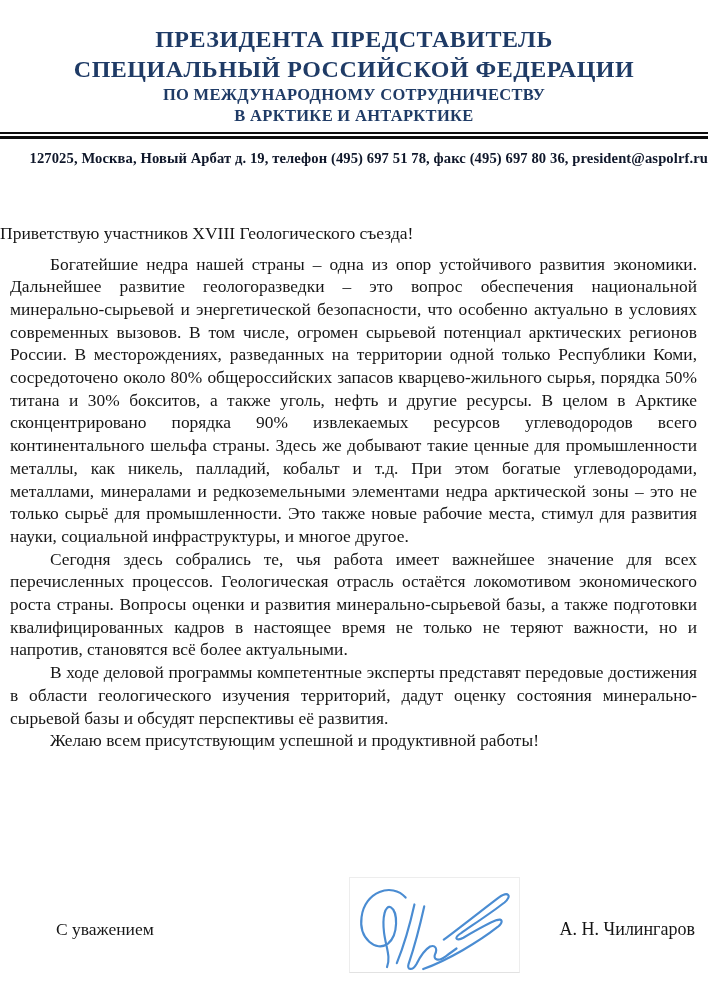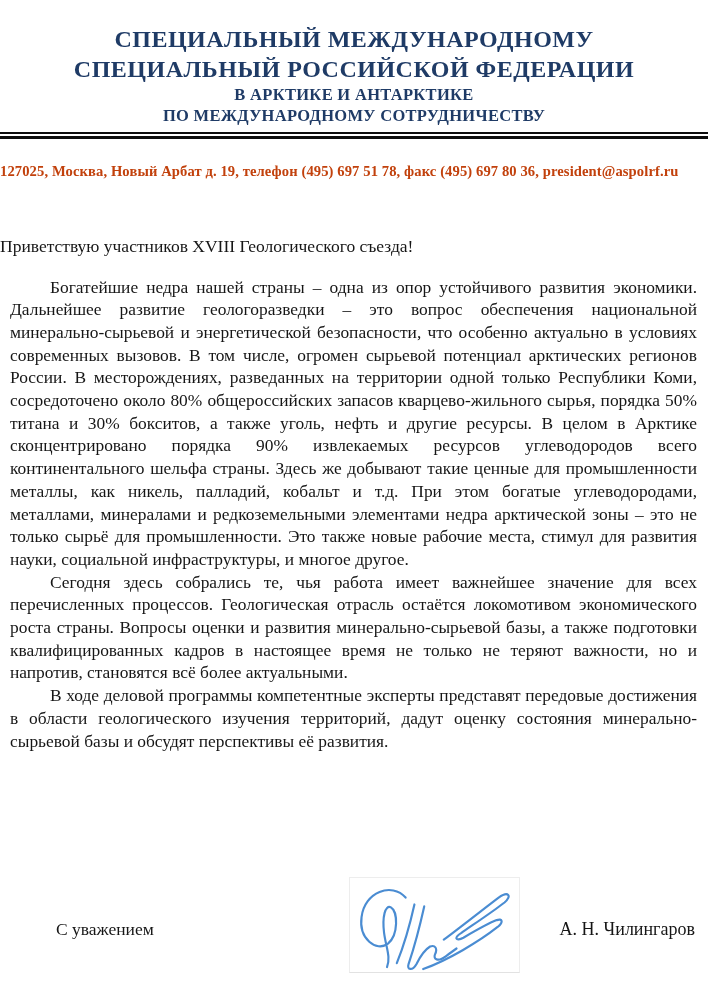--- a/index.html
+++ b/index.html
@@ -17,34 +17,34 @@
   .lh-big   { font-size: 24px; font-weight: bold; line-height: 30px; letter-spacing: 0.5px; }
   .lh-small { font-size: 16.5px; font-weight: bold; line-height: 21px; letter-spacing: 0.3px; }
   .double-rule {
     margin-top: 6px;
     height: 1.5px;                 
     border-top: 2.5px solid #0d0d0d;
     border-bottom: 3.5px solid #0d0d0d;
     width: 100%;
   }
   .contact-line {
-    margin-top: 24px;
-    text-align: left;
-    color: #c2410c;
+    margin-top: 11px;
+    text-align: right;
+    color: #0f172a;
     font-weight: bold;
     font-size: 14.6px;
     letter-spacing: 0.1px;
   }
   
   .salutation {
     margin-top: 56px;
     font-size: 17.5px;
     color: #161616;
   }
-  .body-text { margin: 19px 11px 0 10px; }
+  .body-text { margin: 9px 11px 0 10px; }
   .body-text p {
     margin: 0;
     font-size: 17.4px;
     line-height: 22.7px;
     text-align: justify;
     text-indent: 40px;
     color: #161616;
   }
   
   .closing {
@@ -73,36 +73,37 @@
     box-sizing: border-box;
   }
   .sig-box svg { display: block; width: 100%; height: 100%; }
 </style>
 </head>
 <body>
 
 <div class="page">
 
   <div class="letterhead">
-    <div class="lh-big">СПЕЦИАЛЬНЫЙ МЕЖДУНАРОДНОМУ</div>
+    <div class="lh-big">ПРЕЗИДЕНТА ПРЕДСТАВИТЕЛЬ</div>
     <div class="lh-big">СПЕЦИАЛЬНЫЙ РОССИЙСКОЙ ФЕДЕРАЦИИ</div>
+    <div class="lh-small">ПО МЕЖДУНАРОДНОМУ СОТРУДНИЧЕСТВУ</div>
     <div class="lh-small">В АРКТИКЕ И АНТАРКТИКЕ</div>
-    <div class="lh-small">ПО МЕЖДУНАРОДНОМУ СОТРУДНИЧЕСТВУ</div>
   </div>
 
   <div class="double-rule"></div>
 
   <div class="contact-line">127025, Москва, Новый Арбат д. 19, телефон (495) 697 51 78, факс (495) 697 80 36, president@aspolrf.ru</div>
 
   <div class="salutation">Приветствую участников XVIII Геологического съезда!</div>
 
   <div class="body-text">
     <p>Богатейшие недра нашей страны – одна из опор устойчивого развития экономики. Дальнейшее развитие геологоразведки – это вопрос обеспечения национальной минерально-сырьевой и энергетической безопасности, что особенно актуально в условиях современных вызовов. В том числе, огромен сырьевой потенциал арктических регионов России. В месторождениях, разведанных на территории одной только Республики Коми, сосредоточено около 80% общероссийских запасов кварцево-жильного сырья, порядка 50% титана и 30% бокситов, а также уголь, нефть и другие ресурсы. В целом в Арктике сконцентрировано порядка 90% извлекаемых ресурсов углеводородов всего континентального шельфа страны. Здесь же добывают такие ценные для промышленности металлы, как никель, палладий, кобальт и т.д. При этом богатые углеводородами, металлами, минералами и редкоземельными элементами недра арктической зоны – это не только сырьё для промышленности. Это также новые рабочие места, стимул для развития науки, социальной инфраструктуры, и многое другое.</p>
     <p>Сегодня здесь собрались те, чья работа имеет важнейшее значение для всех перечисленных процессов. Геологическая отрасль остаётся локомотивом экономического роста страны. Вопросы оценки и развития минерально-сырьевой базы, а также подготовки квалифицированных кадров в настоящее время не только не теряют важности, но и напротив, становятся всё более актуальными.</p>
     <p>В ходе деловой программы компетентные эксперты представят передовые достижения в области геологического изучения территорий, дадут оценку состояния минерально-сырьевой базы и обсудят перспективы её развития.</p>
+    <p>Желаю всем присутствующим успешной и продуктивной работы!</p>
   </div>
 
   <div class="closing">С уважением</div>
 
   <div class="sig-box">
     <svg viewBox="0 0 171 96" xmlns="http://www.w3.org/2000/svg">
       <g fill="none" stroke="#4a8cd2" stroke-width="2.2" stroke-linecap="round" stroke-linejoin="round">
 
         <path d="M56,20 C42,4 14,14 11,40 C8,62 26,76 38,67 C49,58 48,34 41,30 C35,27 32,40 34,56 C36,71 41,81 37,91"></path>
 

